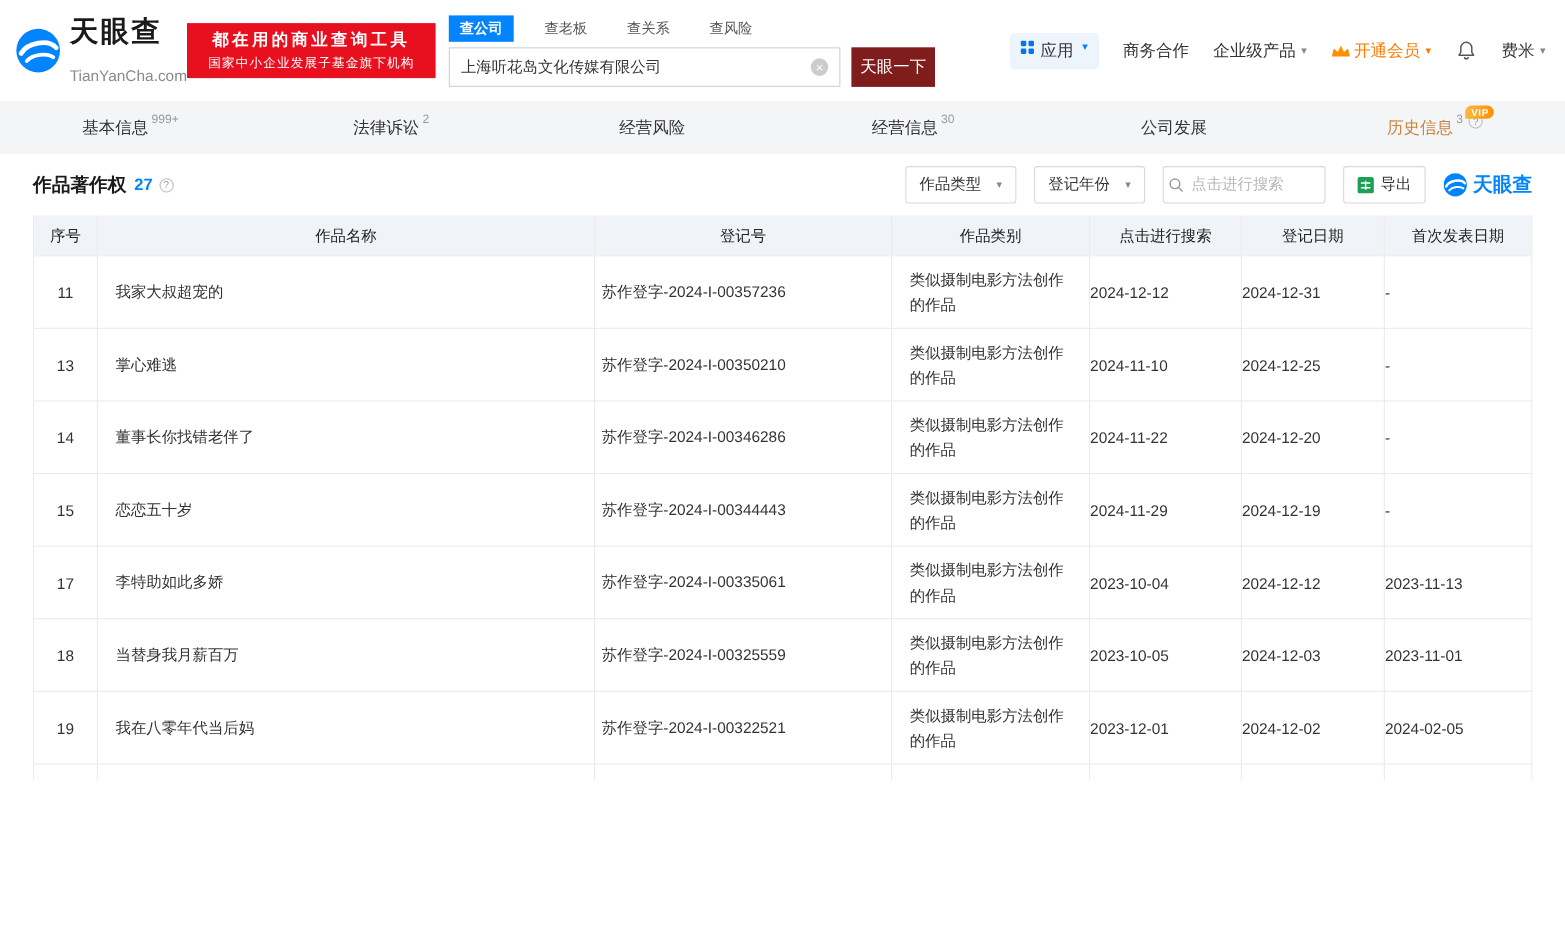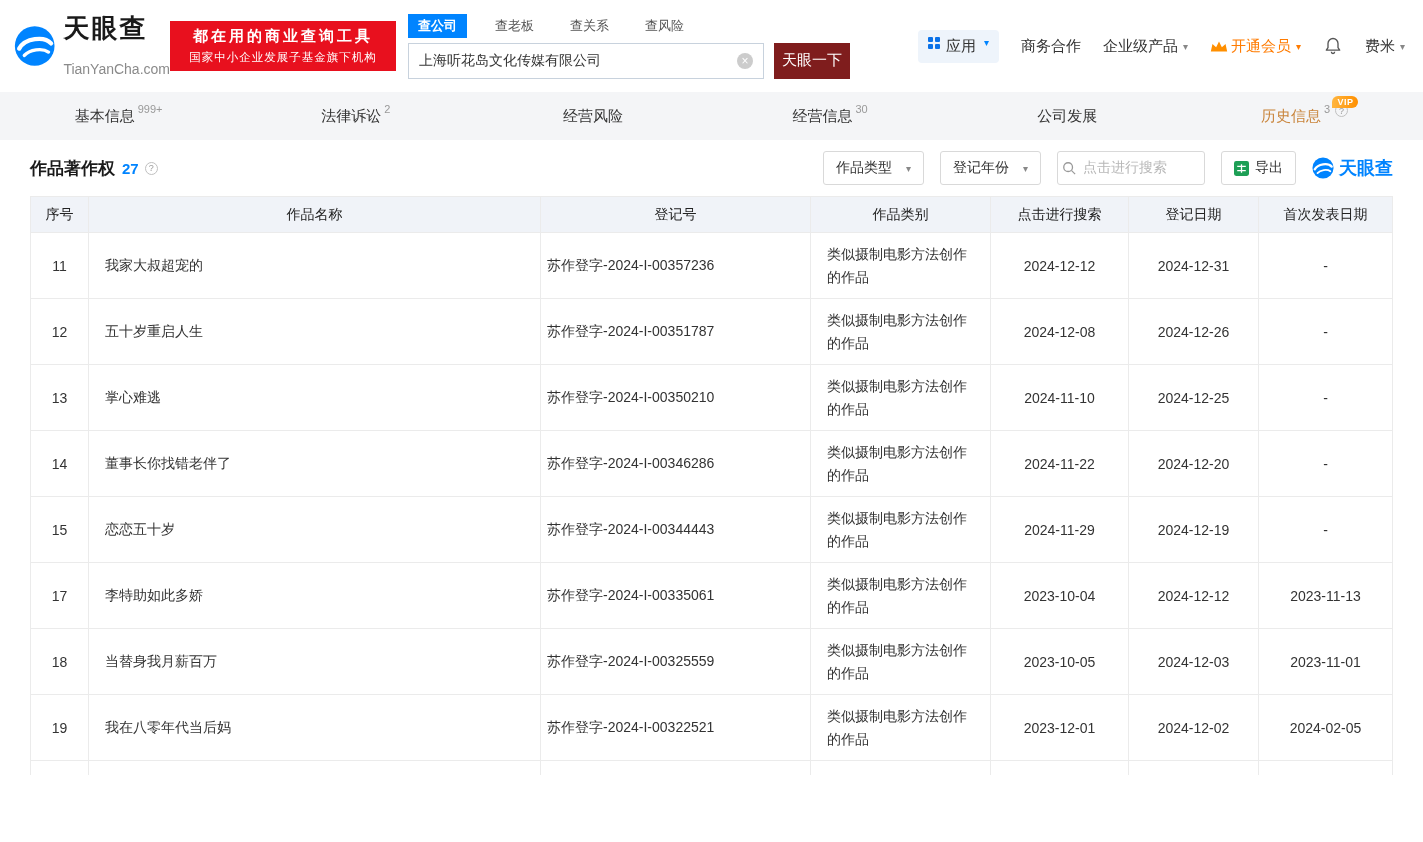--- a/index.html
+++ b/index.html
@@ -73,21 +73,21 @@
   
   .table-wrap { margin:0 30px; }
   table { width:100%; border-collapse:collapse; table-layout:fixed; }
   th, td { border:1px solid #ebebeb; overflow:hidden; }
   thead th { background:#f0f3f8; height:36px; font-size:14px; font-weight:400; color:#222; text-align:center; }
   tbody td { height:66px; font-size:14px; color:#333; }
   td.c1 { text-align:center; }
   td.c2 { text-align:left; padding-left:16px; }
   td.c3 { text-align:left; padding-left:6px; }
   td.c4 { padding:0 16px; line-height:1.6; }
-  td.c5, td.c6, td.c7 { text-align:center; }
+  td.c5, td.c6, td.c7 { }
   .partial-row td { height:14px; border-bottom:none; }
 </style>
 </head>
 <body>
 
 <header class="topbar">
   <div class="logo">
     <svg width="44" height="44" viewBox="0 0 48 48">
       <circle cx="24" cy="24" r="23" fill="#0084ff"></circle>
       <path d="M6 27 C 13 15, 35 12, 43 21" stroke="#ffffff" stroke-width="5" fill="none" stroke-linecap="round"></path>
@@ -246,29 +246,20 @@
         <tr>
           <td class="c1">11</td>
           <td class="c2">我家大叔超宠的</td>
           <td class="c3">苏作登字-2024-I-00357236</td>
           <td class="c4">类似摄制电影方法创作的作品</td>
           <td class="c5">2024-12-12</td>
           <td class="c6">2024-12-31</td>
           <td class="c7">-</td>
         </tr>
         <tr>
-          <td class="c1">12</td>
-          <td class="c2">五十岁重启人生</td>
-          <td class="c3">苏作登字-2024-I-00351787</td>
-          <td class="c4">类似摄制电影方法创作的作品</td>
-          <td class="c5">2024-12-08</td>
-          <td class="c6">2024-12-26</td>
-          <td class="c7">-</td>
-        </tr>
-        <tr>
           <td class="c1">13</td>
           <td class="c2">掌心难逃</td>
           <td class="c3">苏作登字-2024-I-00350210</td>
           <td class="c4">类似摄制电影方法创作的作品</td>
           <td class="c5">2024-11-10</td>
           <td class="c6">2024-12-25</td>
           <td class="c7">-</td>
         </tr>
         <tr>
           <td class="c1">14</td>

